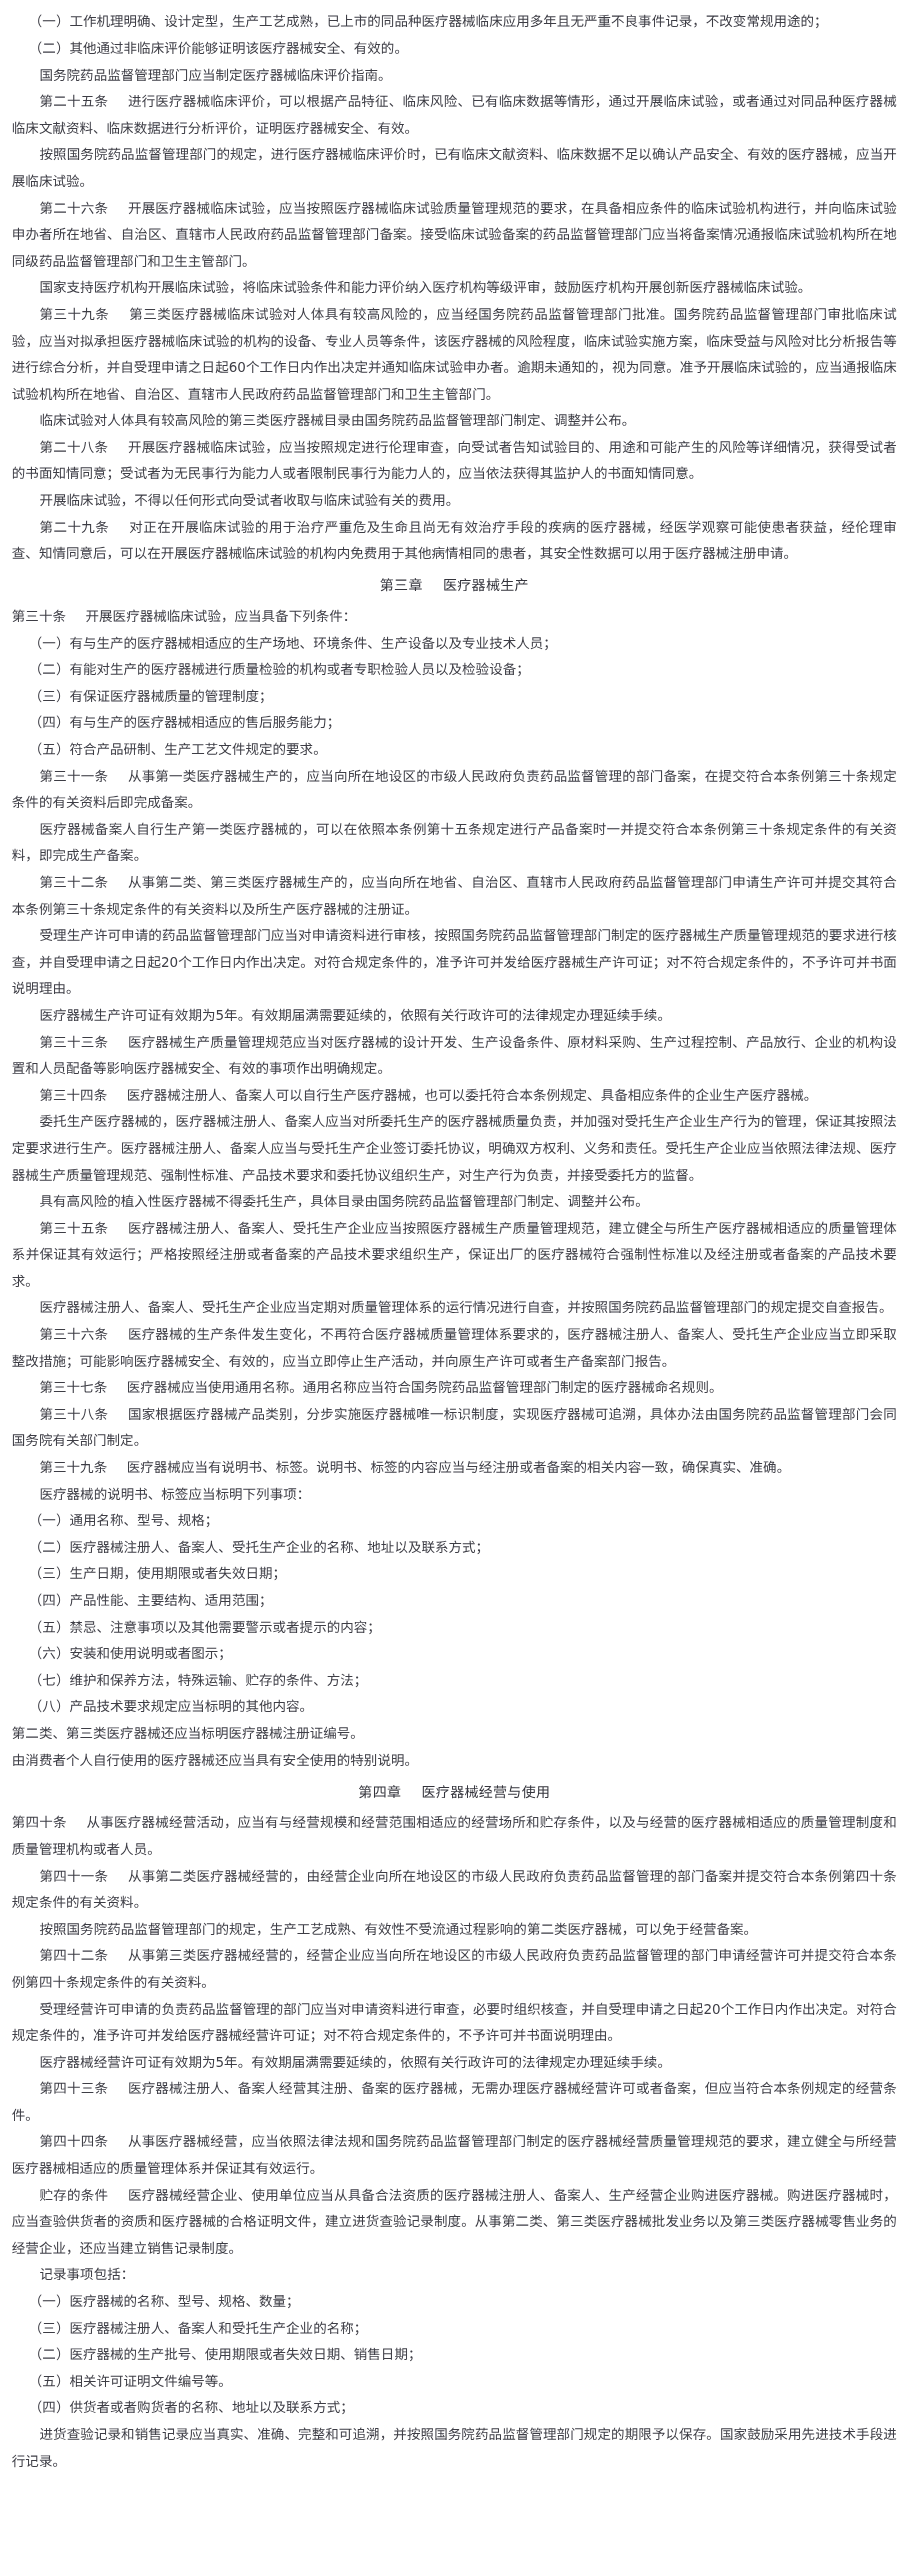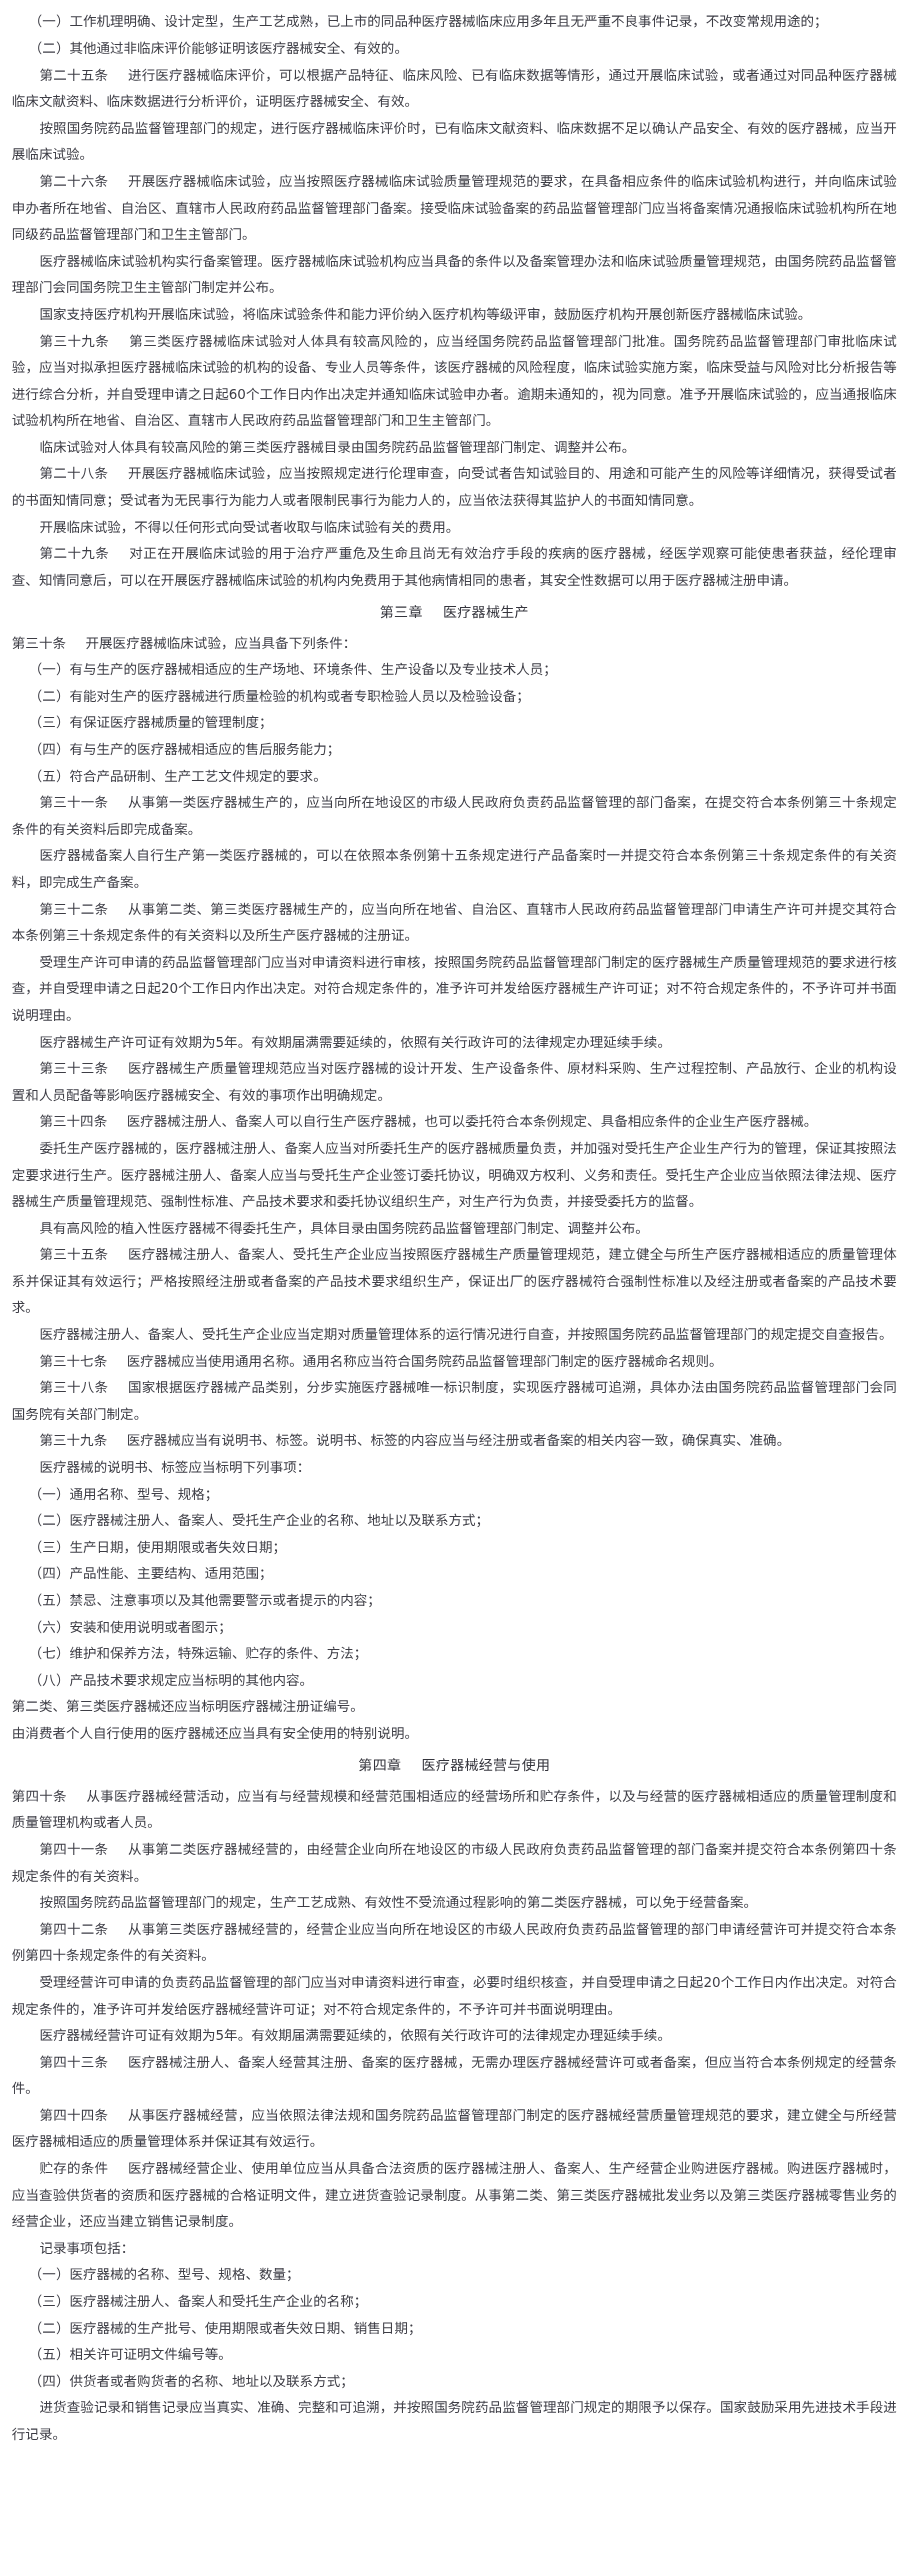--- a/index.html
+++ b/index.html
@@ -77,24 +77,24 @@
   .art-label { }
   .sep { display: inline-block; width: 1.45em; }
 </style>
 </head>
 <body>
 
 <div id="page">
   <div class="doc" id="doc-body">
       <p class="item"><span>（一）工作机理明确、设计定型，生产工艺成熟，已上市的同品种医疗器械临床应用多年且无严重不良事件记录，不改变常规用途的；</span></p>
       <p class="item"><span>（二）其他通过非临床评价能够证明该医疗器械安全、有效的。</span></p>
+      <p class="ind"><span>国务院药品监督管理部门应当制定医疗器械临床评价指南。</span></p>
       <p class="ind"><span class="art-label">第二十五条</span><span class="sep"></span><span>进行医疗器械临床评价，可以根据产品特征、临床风险、已有临床数据等情形，通过开展临床试验，或者通过对同品种医疗器械临床文献资料、临床数据进行分析评价，证明医疗器械安全、有效。</span></p>
       <p class="ind"><span>按照国务院药品监督管理部门的规定，进行医疗器械临床评价时，已有临床文献资料、临床数据不足以确认产品安全、有效的医疗器械，应当开展临床试验。</span></p>
       <p class="ind"><span class="art-label">第二十六条</span><span class="sep"></span><span>开展医疗器械临床试验，应当按照医疗器械临床试验质量管理规范的要求，在具备相应条件的临床试验机构进行，并向临床试验申办者所在地省、自治区、直辖市人民政府药品监督管理部门备案。接受临床试验备案的药品监督管理部门应当将备案情况通报临床试验机构所在地同级药品监督管理部门和卫生主管部门。</span></p>
-      <p class="ind"><span>医疗器械临床试验机构实行备案管理。医疗器械临床试验机构应当具备的条件以及备案管理办法和临床试验质量管理规范，由国务院药品监督管理部门会同国务院卫生主管部门制定并公布。</span></p>
       <p class="ind"><span>国家支持医疗机构开展临床试验，将临床试验条件和能力评价纳入医疗机构等级评审，鼓励医疗机构开展创新医疗器械临床试验。</span></p>
       <p class="ind"><span class="art-label">第三十九条</span><span class="sep"></span><span>第三类医疗器械临床试验对人体具有较高风险的，应当经国务院药品监督管理部门批准。国务院药品监督管理部门审批临床试验，应当对拟承担医疗器械临床试验的机构的设备、专业人员等条件，该医疗器械的风险程度，临床试验实施方案，临床受益与风险对比分析报告等进行综合分析，并自受理申请之日起60个工作日内作出决定并通知临床试验申办者。逾期未通知的，视为同意。准予开展临床试验的，应当通报临床试验机构所在地省、自治区、直辖市人民政府药品监督管理部门和卫生主管部门。</span></p>
       <p class="ind"><span>临床试验对人体具有较高风险的第三类医疗器械目录由国务院药品监督管理部门制定、调整并公布。</span></p>
       <p class="ind"><span class="art-label">第二十八条</span><span class="sep"></span><span>开展医疗器械临床试验，应当按照规定进行伦理审查，向受试者告知试验目的、用途和可能产生的风险等详细情况，获得受试者的书面知情同意；受试者为无民事行为能力人或者限制民事行为能力人的，应当依法获得其监护人的书面知情同意。</span></p>
       <p class="ind"><span>开展临床试验，不得以任何形式向受试者收取与临床试验有关的费用。</span></p>
       <p class="ind"><span class="art-label">第二十九条</span><span class="sep"></span><span>对正在开展临床试验的用于治疗严重危及生命且尚无有效治疗手段的疾病的医疗器械，经医学观察可能使患者获益，经伦理审查、知情同意后，可以在开展医疗器械临床试验的机构内免费用于其他病情相同的患者，其安全性数据可以用于医疗器械注册申请。</span></p>
       <div class="chapter-wrap">
         <h2 class="chapter"><span>第三章</span><span class="sep"></span><span>医疗器械生产</span></h2>
       </div>
       <p class="lead0"><span class="art-label">第三十条</span><span class="sep"></span><span>开展医疗器械临床试验，应当具备下列条件：</span></p>
@@ -107,20 +107,21 @@
       <p class="ind"><span>医疗器械备案人自行生产第一类医疗器械的，可以在依照本条例第十五条规定进行产品备案时一并提交符合本条例第三十条规定条件的有关资料，即完成生产备案。</span></p>
       <p class="ind"><span class="art-label">第三十二条</span><span class="sep"></span><span>从事第二类、第三类医疗器械生产的，应当向所在地省、自治区、直辖市人民政府药品监督管理部门申请生产许可并提交其符合本条例第三十条规定条件的有关资料以及所生产医疗器械的注册证。</span></p>
       <p class="ind"><span>受理生产许可申请的药品监督管理部门应当对申请资料进行审核，按照国务院药品监督管理部门制定的医疗器械生产质量管理规范的要求进行核查，并自受理申请之日起20个工作日内作出决定。对符合规定条件的，准予许可并发给医疗器械生产许可证；对不符合规定条件的，不予许可并书面说明理由。</span></p>
       <p class="ind"><span>医疗器械生产许可证有效期为5年。有效期届满需要延续的，依照有关行政许可的法律规定办理延续手续。</span></p>
       <p class="ind"><span class="art-label">第三十三条</span><span class="sep"></span><span>医疗器械生产质量管理规范应当对医疗器械的设计开发、生产设备条件、原材料采购、生产过程控制、产品放行、企业的机构设置和人员配备等影响医疗器械安全、有效的事项作出明确规定。</span></p>
       <p class="ind"><span class="art-label">第三十四条</span><span class="sep"></span><span>医疗器械注册人、备案人可以自行生产医疗器械，也可以委托符合本条例规定、具备相应条件的企业生产医疗器械。</span></p>
       <p class="ind"><span>委托生产医疗器械的，医疗器械注册人、备案人应当对所委托生产的医疗器械质量负责，并加强对受托生产企业生产行为的管理，保证其按照法定要求进行生产。医疗器械注册人、备案人应当与受托生产企业签订委托协议，明确双方权利、义务和责任。受托生产企业应当依照法律法规、医疗器械生产质量管理规范、强制性标准、产品技术要求和委托协议组织生产，对生产行为负责，并接受委托方的监督。</span></p>
       <p class="ind"><span>具有高风险的植入性医疗器械不得委托生产，具体目录由国务院药品监督管理部门制定、调整并公布。</span></p>
       <p class="ind"><span class="art-label">第三十五条</span><span class="sep"></span><span>医疗器械注册人、备案人、受托生产企业应当按照医疗器械生产质量管理规范，建立健全与所生产医疗器械相适应的质量管理体系并保证其有效运行；严格按照经注册或者备案的产品技术要求组织生产，保证出厂的医疗器械符合强制性标准以及经注册或者备案的产品技术要求。</span></p>
       <p class="ind"><span>医疗器械注册人、备案人、受托生产企业应当定期对质量管理体系的运行情况进行自查，并按照国务院药品监督管理部门的规定提交自查报告。</span></p>
+      <p class="ind"><span class="art-label">第三十六条</span><span class="sep"></span><span>医疗器械的生产条件发生变化，不再符合医疗器械质量管理体系要求的，医疗器械注册人、备案人、受托生产企业应当立即采取整改措施；可能影响医疗器械安全、有效的，应当立即停止生产活动，并向原生产许可或者生产备案部门报告。</span></p>
       <p class="ind"><span class="art-label">第三十七条</span><span class="sep"></span><span>医疗器械应当使用通用名称。通用名称应当符合国务院药品监督管理部门制定的医疗器械命名规则。</span></p>
       <p class="ind"><span class="art-label">第三十八条</span><span class="sep"></span><span>国家根据医疗器械产品类别，分步实施医疗器械唯一标识制度，实现医疗器械可追溯，具体办法由国务院药品监督管理部门会同国务院有关部门制定。</span></p>
       <p class="ind"><span class="art-label">第三十九条</span><span class="sep"></span><span>医疗器械应当有说明书、标签。说明书、标签的内容应当与经注册或者备案的相关内容一致，确保真实、准确。</span></p>
       <p class="ind"><span>医疗器械的说明书、标签应当标明下列事项：</span></p>
       <p class="item"><span>（一）通用名称、型号、规格；</span></p>
       <p class="item"><span>（二）医疗器械注册人、备案人、受托生产企业的名称、地址以及联系方式；</span></p>
       <p class="item"><span>（三）生产日期，使用期限或者失效日期；</span></p>
       <p class="item"><span>（四）产品性能、主要结构、适用范围；</span></p>
       <p class="item"><span>（五）禁忌、注意事项以及其他需要警示或者提示的内容；</span></p>
       <p class="item"><span>（六）安装和使用说明或者图示；</span></p>

